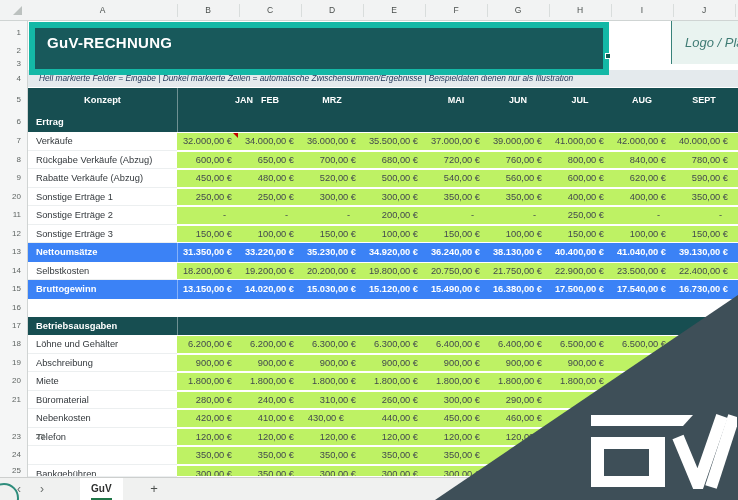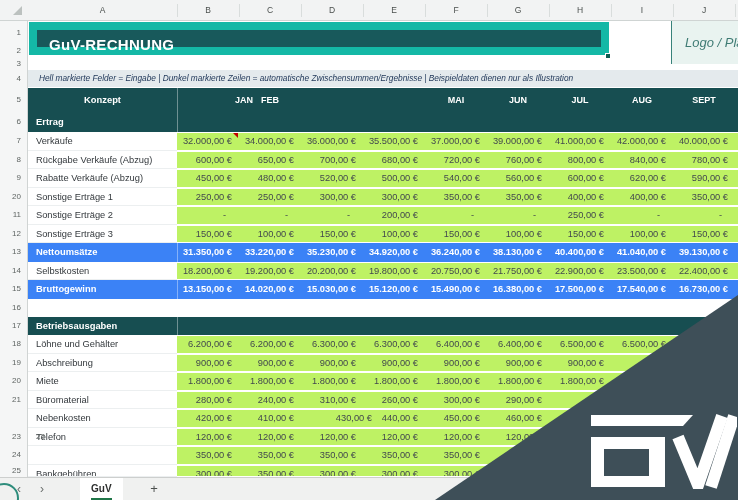--- a/index.html
+++ b/index.html
@@ -14,22 +14,22 @@
   .select-all{position:absolute;left:13px;top:6px;width:0;height:0;
               border-left:9px solid transparent;border-bottom:9px solid #bcc1bf;}
 
   
   .gutter{position:absolute;left:0;top:21px;width:28px;height:456px;background:#f5f6f6;
           border-right:1px solid #d0d4d3;box-sizing:border-box;z-index:5;}
   .row-num{position:absolute;left:0;width:21px;height:10px;line-height:10px;text-align:right;
            font-size:8px;color:#5f6563;}
 
   
-  .banner{position:absolute;left:29px;top:22px;width:580px;height:33px;background:#18595b;
-          border:8px solid #14b8a6;box-sizing:border-box;z-index:6;}
+  .banner{position:absolute;left:29px;top:22px;width:580px;height:53px;background:#18595b;
+          border:6px solid #14b8a6;box-sizing:border-box;z-index:6;}
   .banner-title{display:block;padding-left:12px;line-height:30px;font-size:15px;font-weight:700;
                 color:#fff;letter-spacing:.3px;white-space:nowrap;}
   .sel-handle{position:absolute;left:605px;top:53px;width:6px;height:6px;background:#0d5c52;
               border:1px solid #fff;box-sizing:border-box;z-index:7;}
 
   
   .logo-cell{position:absolute;left:671px;top:21px;width:67px;height:43px;background:#e9f3f0;
              border-left:1px solid #38827a;box-sizing:border-box;z-index:6;}
   .logo-cell span{display:block;padding-left:13px;line-height:43px;font-size:13px;font-style:italic;
                   color:#3f7b74;white-space:nowrap;}
@@ -146,20 +146,21 @@
   <div class="note-bar">
     <span>Hell markierte Felder = Eingabe | Dunkel markierte Zeilen = automatische Zwischensummen/Ergebnisse | Beispieldaten dienen nur als Illustration</span>
   </div>
 
   <div id="table-layer">
       <div class="band teal" style="top: 88px; height: 24px;">
         <div class="seam"></div>
         <div class="hdr-label" style="line-height: 24px;">Konzept</div>
         <div class="hdr-month" style="left: 149px; line-height: 24px; padding-left: 36px;">JAN</div>
         <div class="hdr-month" style="left: 211px; line-height: 24px;">FEB</div>
+        <div class="hdr-month" style="left: 273px; line-height: 24px;">MRZ</div>
         <div class="hdr-month" style="left: 397px; line-height: 24px;">MAI</div>
         <div class="hdr-month" style="left: 459px; line-height: 24px;">JUN</div>
         <div class="hdr-month" style="left: 521px; line-height: 24px;">JUL</div>
         <div class="hdr-month" style="left: 583px; line-height: 24px;">AUG</div>
         <div class="hdr-month" style="left: 645px; line-height: 24px;">SEPT</div>
       </div>
       <div class="band teal" style="top: 112px; height: 20px;">
         <div class="seam"></div>
         <div class="sec-label" style="line-height: 20px;">Ertrag</div>
       </div>
@@ -347,21 +348,21 @@
         <div class="v-cell" style="left: 372px; line-height: 17.5px;"></div>
         <div class="v-cell" style="left: 434px; line-height: 17.5px;"></div>
         <div class="v-cell" style="left: 496px; line-height: 17.5px;"></div>
       </div>
       <div class="a-cell" style="top: 409px; height: 18.5px;">
         <span style="line-height: 18.5px;">Nebenkosten</span>
       </div>
       <div class="v-area" style="top: 409px; height: 18.5px;">
         <div class="v-cell" style="left: 0px; line-height: 17.5px;">420,00 €</div>
         <div class="v-cell" style="left: 62px; line-height: 17.5px;">410,00 €</div>
-        <div class="v-cell" style="left: 140px; line-height: 17.5px;">430,00 €</div>
+        <div class="v-cell" style="left: 112px; line-height: 17.5px;">430,00 €</div>
         <div class="v-cell" style="left: 186px; line-height: 17.5px;">440,00 €</div>
         <div class="v-cell" style="left: 248px; line-height: 17.5px;">450,00 €</div>
         <div class="v-cell" style="left: 310px; line-height: 17.5px;">460,00 €</div>
         <div class="v-cell" style="left: 372px; line-height: 17.5px;"></div>
         <div class="v-cell" style="left: 434px; line-height: 17.5px;"></div>
         <div class="v-cell" style="left: 496px; line-height: 17.5px;"></div>
       </div>
       <div class="a-cell" style="top: 427.5px; height: 18.5px;">
         <span style="line-height: 18.5px;">Telefon</span>
       </div>

